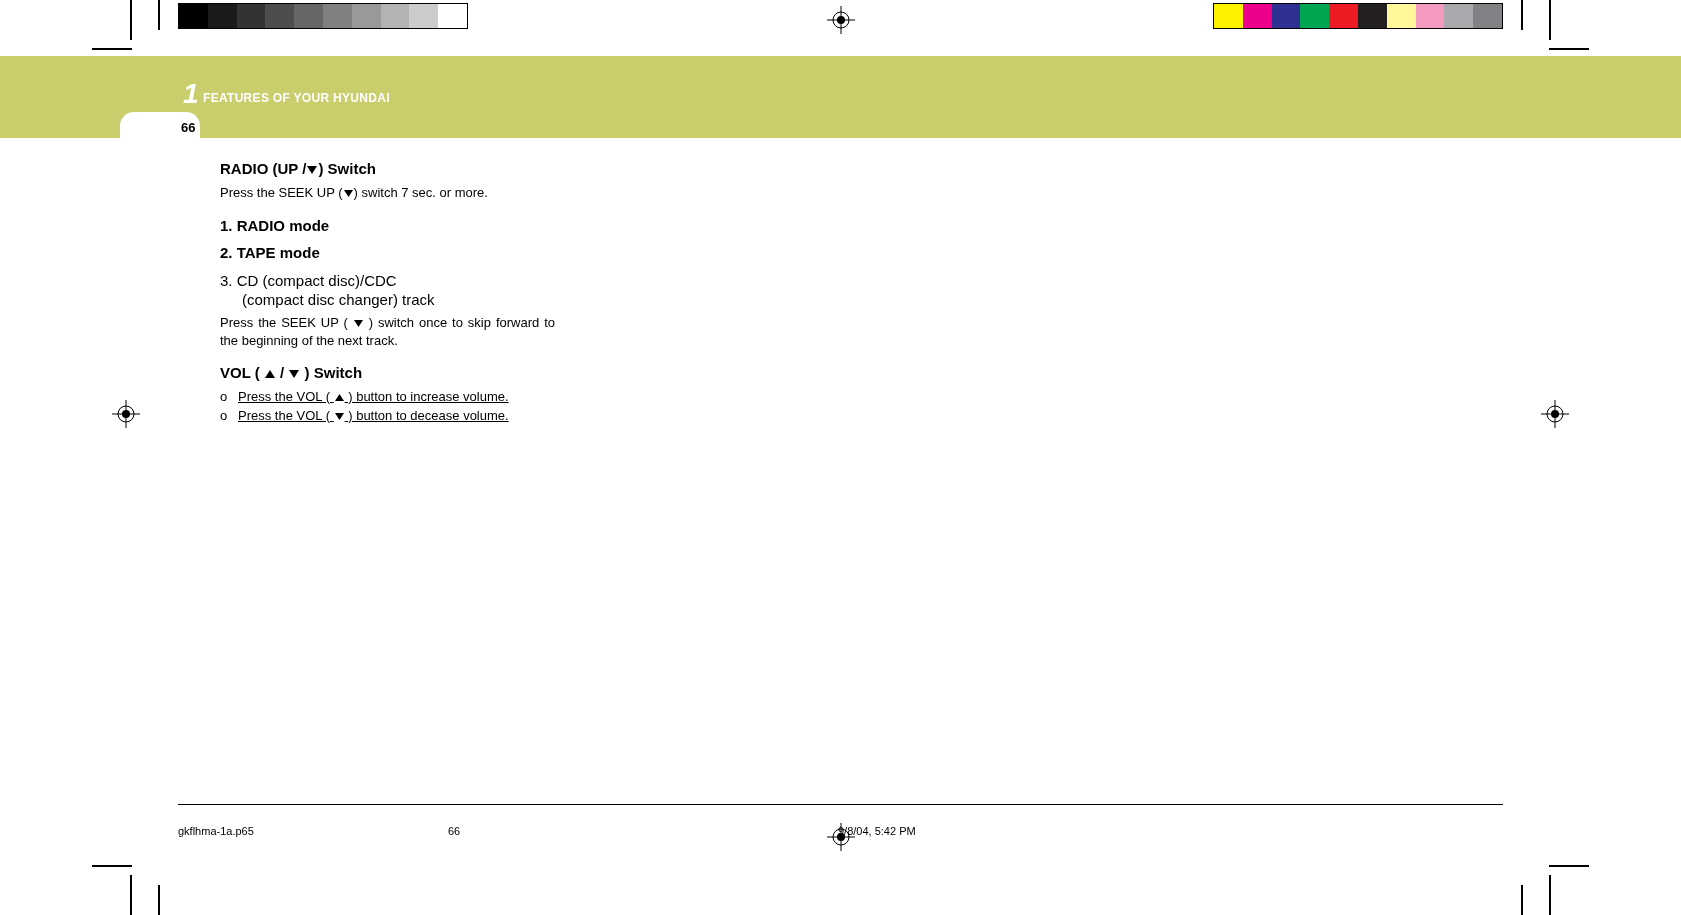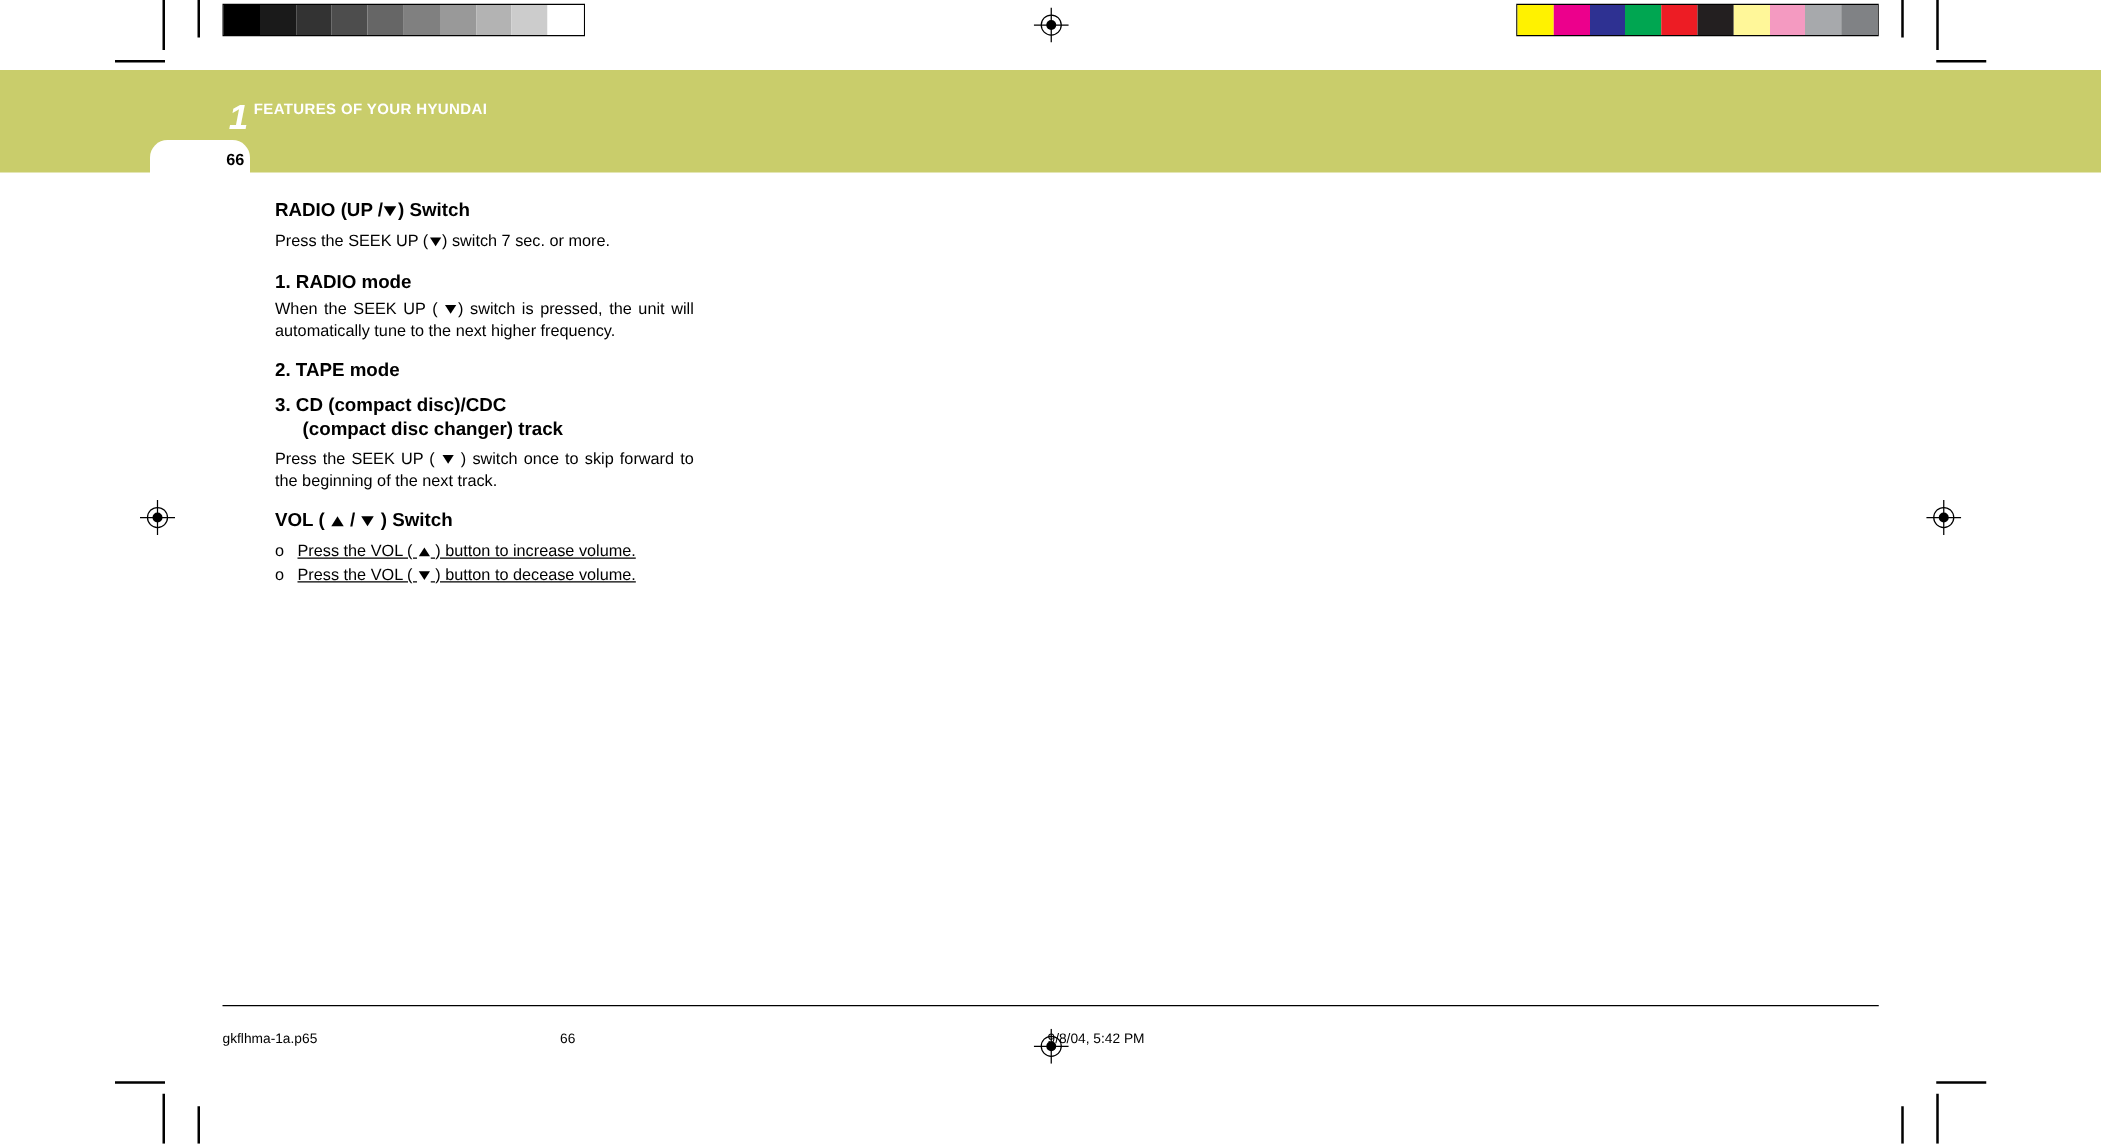--- a/index.html
+++ b/index.html
@@ -28,21 +28,21 @@
     .reg-left { position: absolute; top: 400px; left: 112px; }
     .reg-right { position: absolute; top: 400px; right: 112px; }
     .reg svg { display: block; }
     
     .header-band { position: absolute; top: 56px; left: 0; width: 100%; height: 82px; background: #c9cd6b; }
     .chapter-num {
       position: absolute; left: 183px; top: 78px;
       color: #fff; font-weight: bold; font-style: italic; font-size: 28px;
     }
     .chapter-title {
-      position: absolute; left: 203px; top: 80px;
+      position: absolute; left: 203px; top: 91px;
       color: #fff; font-weight: bold; font-size: 12px; letter-spacing: 0.3px;
     }
     .page-tab {
       position: absolute; left: 120px; top: 112px;
       width: 80px; height: 30px;
       background: #fff;
       border-top-left-radius: 14px;
       border-top-right-radius: 14px;
     }
     .page-num {
@@ -54,21 +54,21 @@
       position: absolute;
       left: 220px;
       top: 160px;
       width: 335px;
       color: #000;
     }
     .content h2 { font-size: 15px; font-weight: bold; margin-bottom: 6px; }
     .content p { font-size: 13px; line-height: 1.35; margin-bottom: 14px; }
     .content .section-h { font-size: 15px; font-weight: bold; margin-top: 10px; margin-bottom: 4px; }
     .content .justify { text-align: justify; }
-    .content .sub-h { font-size: 15px; font-weight: bold; line-height: 1.3; margin-top: 10px; margin-bottom: 4px; }
+    .content .sub-h { font-size: 15px; font-weight: normal; line-height: 1.3; margin-top: 10px; margin-bottom: 4px; }
     .content ul { list-style: none; margin-top: 2px; }
     .content ul li { font-size: 13px; line-height: 1.4; display: flex; text-align: justify; }
     .content ul li .bullet { width: 18px; flex: 0 0 18px; }
     .content ul li .litext { flex: 1; text-decoration: underline; }
     
     .tri-down, .tri-up { display: inline-block; vertical-align: -1px; }
     .tri-down svg, .tri-up svg { display: inline; }
     
     .footer-line {
       position: absolute; bottom: 110px; left: 178px; right: 178px;
@@ -171,25 +171,20 @@
           <polygon points="1,1 11,1 6,9" fill="#000"></polygon>
         </svg></span><span>) Switch</span>
   </h2>
   <p>
     <span>Press the SEEK UP (</span><span class="tri-down"><svg width="11" height="9">
           <polygon points="1,1 10,1 5.5,8" fill="#000"></polygon>
         </svg></span><span>) switch 7 sec. or more.</span>
   </p>
 
   <div class="section-h">1.  RADIO mode</div>
-  <p class="justify">
-    <span>When the SEEK UP ( </span><span class="tri-down"><svg width="11" height="9">
-          <polygon points="1,1 10,1 5.5,8" fill="#000"></polygon>
-        </svg></span><span>) switch is pressed, the unit will automatically tune to the next higher frequency.</span>
-  </p>
 
   <div class="section-h">2.  TAPE mode</div>
 
   <div class="sub-h">
     <span>3.  CD (compact disc)/CDC</span><br>
     <span style="margin-left:22px;">(compact disc changer) track</span>
   </div>
   <p class="justify">
     <span>Press the SEEK UP ( </span><span class="tri-down"><svg width="11" height="9">
           <polygon points="1,1 10,1 5.5,8" fill="#000"></polygon>

